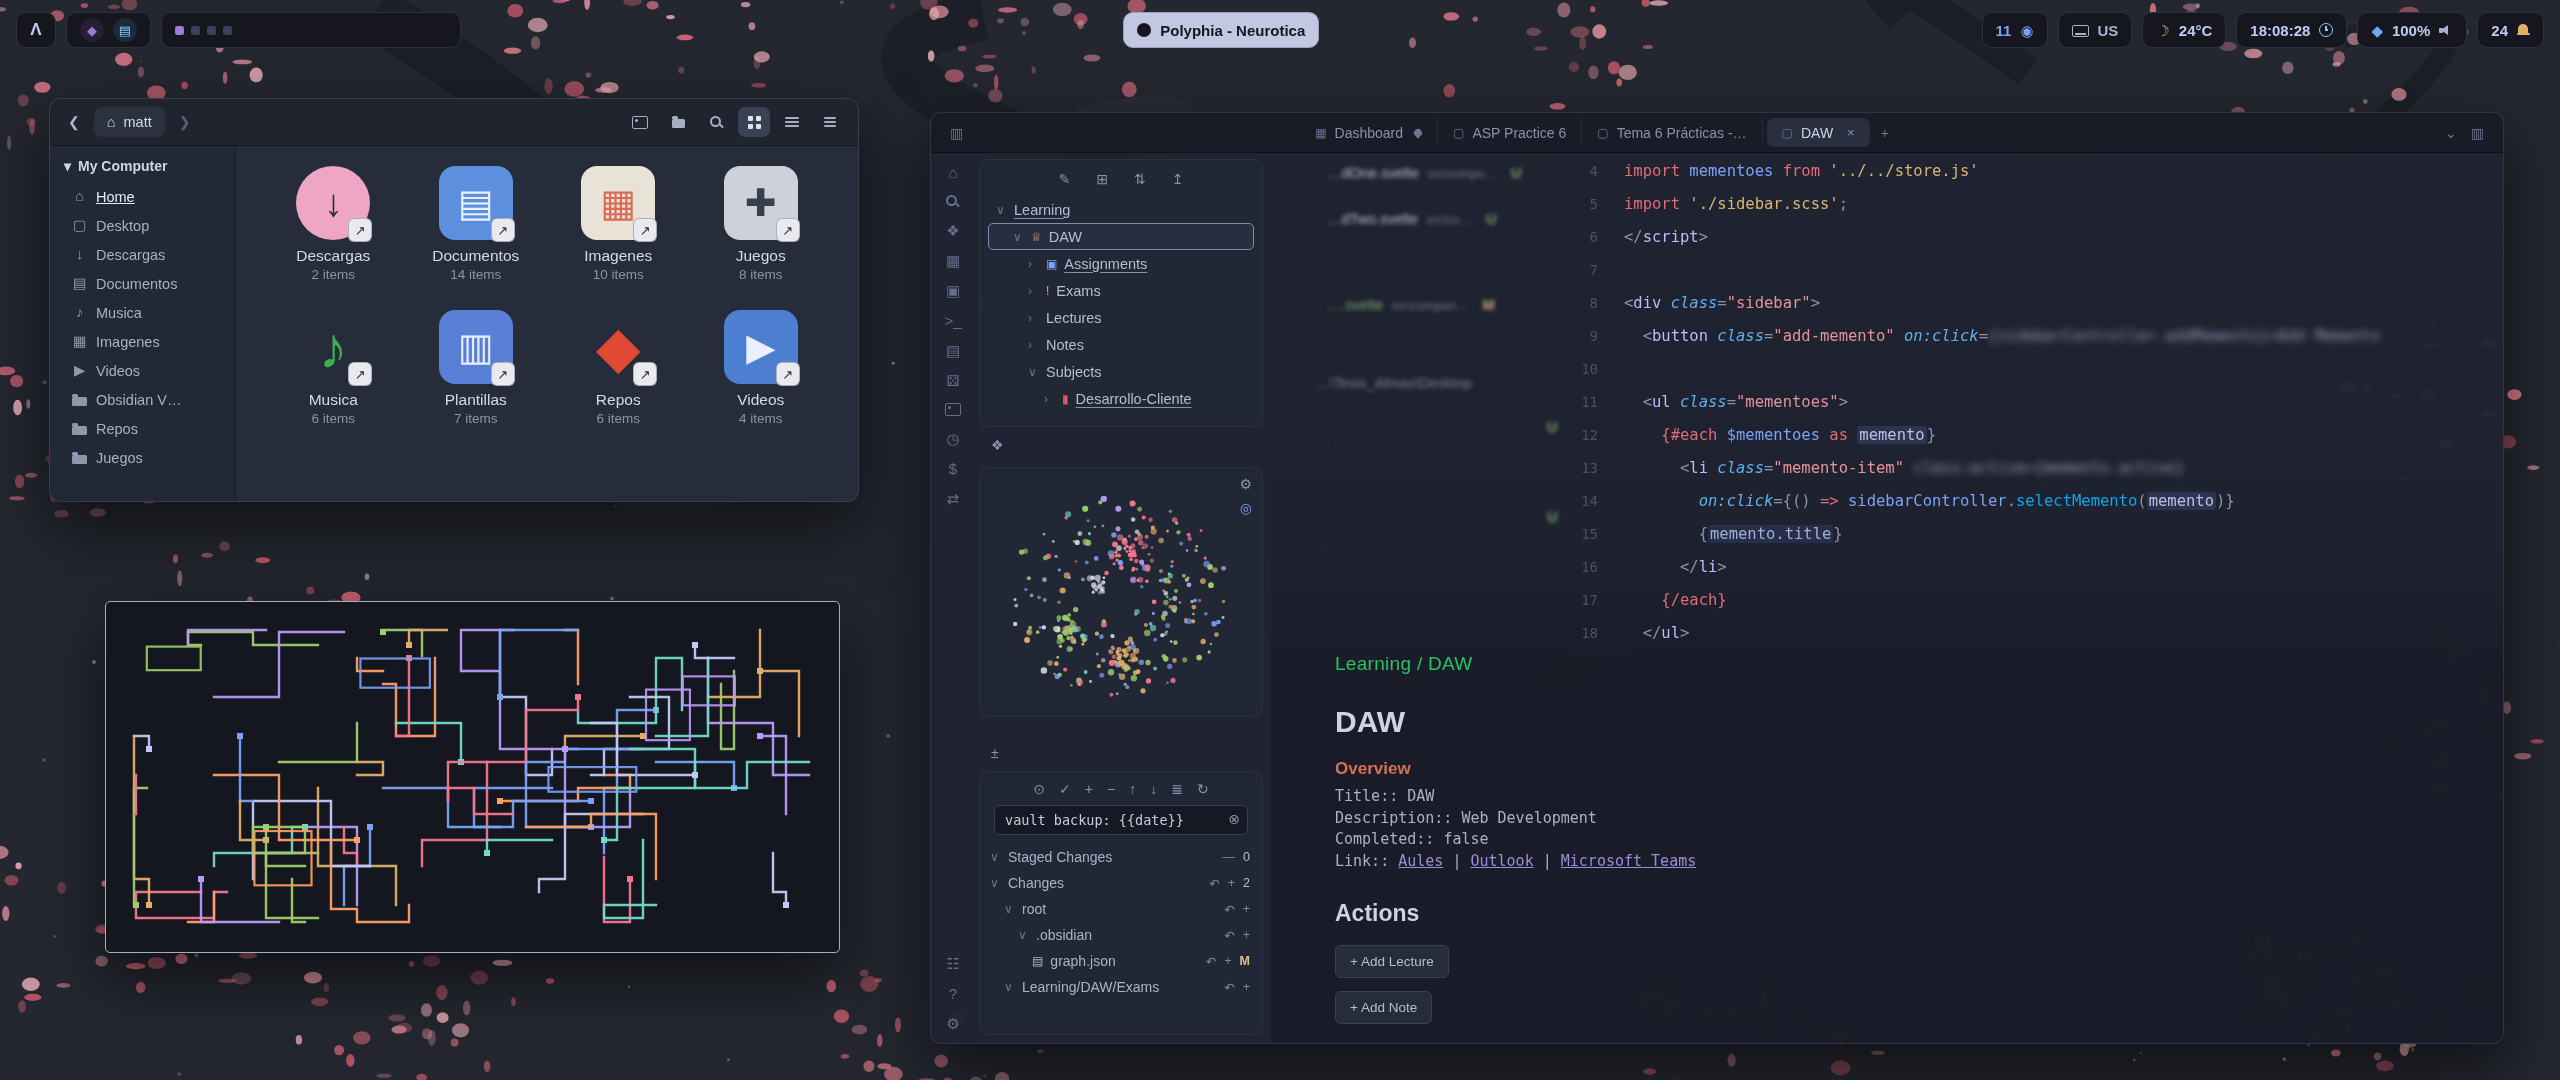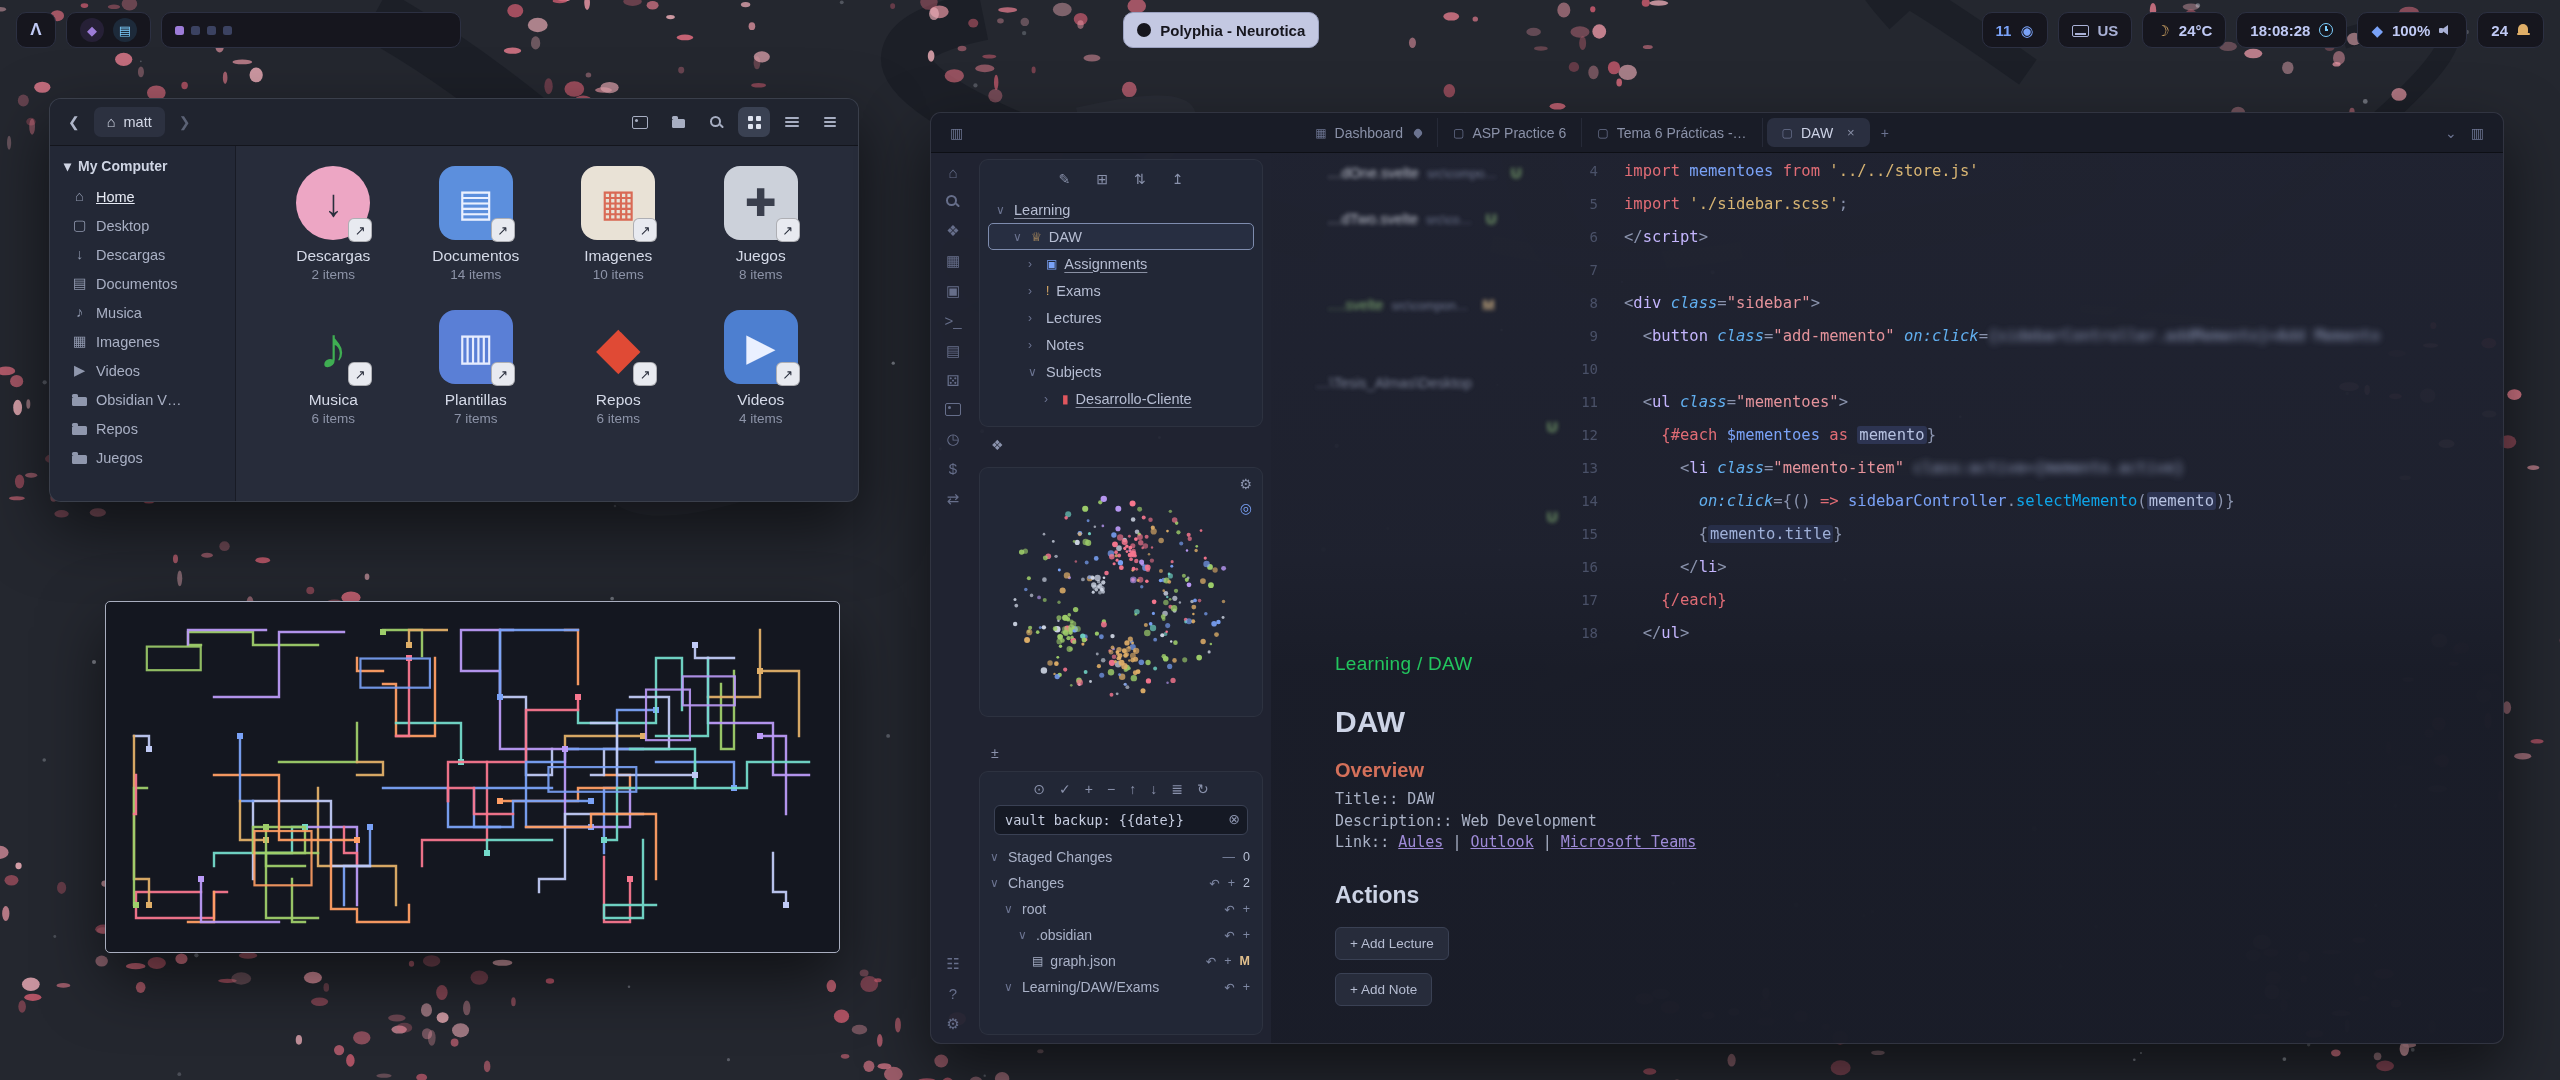--- a/index.html
+++ b/index.html
@@ -142,21 +142,21 @@
   .tk-val{color:#e5939b}.tk-str{color:#d8b573}.tk-var{color:#7aa2f7}.tk-fn{color:#0ea5e9}
   .tk-pun{color:#8a93ad}.tk-txt{color:#aab3c8}
   .tk-hl{color:#b6c1e0;background:#2d3452;border-radius:3px;padding:0 2px}
   .tk-hl2{color:#9fb0d8;background:#272e48;border-radius:3px;padding:0 2px}
   .tk-blur{filter:blur(3.5px);opacity:.9;color:#9aa5c5}
 
   
   #ob-note{position:absolute;left:64px;top:500px;width:880px;z-index:2}
   #note-breadcrumb{font-size:19px;color:#22c55e;letter-spacing:.3px}
   #note-title{margin:30px 0 0;font-size:30px;font-weight:bold;color:#cdd4e6}
-  #note-sec1{margin-top:20px;font-size:20px;font-weight:bold;color:#d4705a}
+  #note-sec1{margin-top:20px;font-size:17px;font-weight:bold;color:#d4705a}
   #note-fields{margin-top:7px;font:15px "DejaVu Sans Mono",monospace;color:#aab2c6;line-height:21.5px}
   .flink{color:#9f8bd8;text-decoration:underline;cursor:pointer}
   #note-sec2{margin-top:28px;font-size:23px;font-weight:bold;color:#ccd3e5}
   #note-buttons{margin-top:18px;display:flex;flex-direction:column;align-items:flex-start;gap:13px}
   .note-btn{background:#272c3b;border:1px solid #3a4154;border-radius:6px;color:#b6bdd2;font-size:13.5px;
             font-family:"Liberation Sans",sans-serif;padding:8px 14px;cursor:pointer}
 </style>
 </head>
 <body>
 
@@ -1522,20 +1522,21 @@
             </div>
           </div>
         <div id="editor-shade"></div>
         <div id="ob-note">
           <div id="note-breadcrumb">Learning / DAW</div>
           <h1 id="note-title">DAW</h1>
           <div id="note-sec1">Overview</div>
           <div id="note-fields">
               <div class="note-field"><span class="fkey">Title:: </span><span class="fval">DAW</span></div>
               <div class="note-field"><span class="fkey">Description:: </span><span class="fval">Web Development</span></div>
+              <div class="note-field"><span class="fkey">Completed:: </span><span class="fval">false</span></div>
               <div class="note-field"><span class="fkey">Link:: </span><a class="flink">Aules</a><span class="fsep"> | </span><a class="flink">Outlook</a><span class="fsep"> | </span><a class="flink">Microsoft Teams</a></div>
             </div>
           <div id="note-sec2">Actions</div>
           <div id="note-buttons">
               <button class="note-btn">+ Add Lecture</button>
               <button class="note-btn">+ Add Note</button>
             </div>
         </div>
       </div>
     </div>

